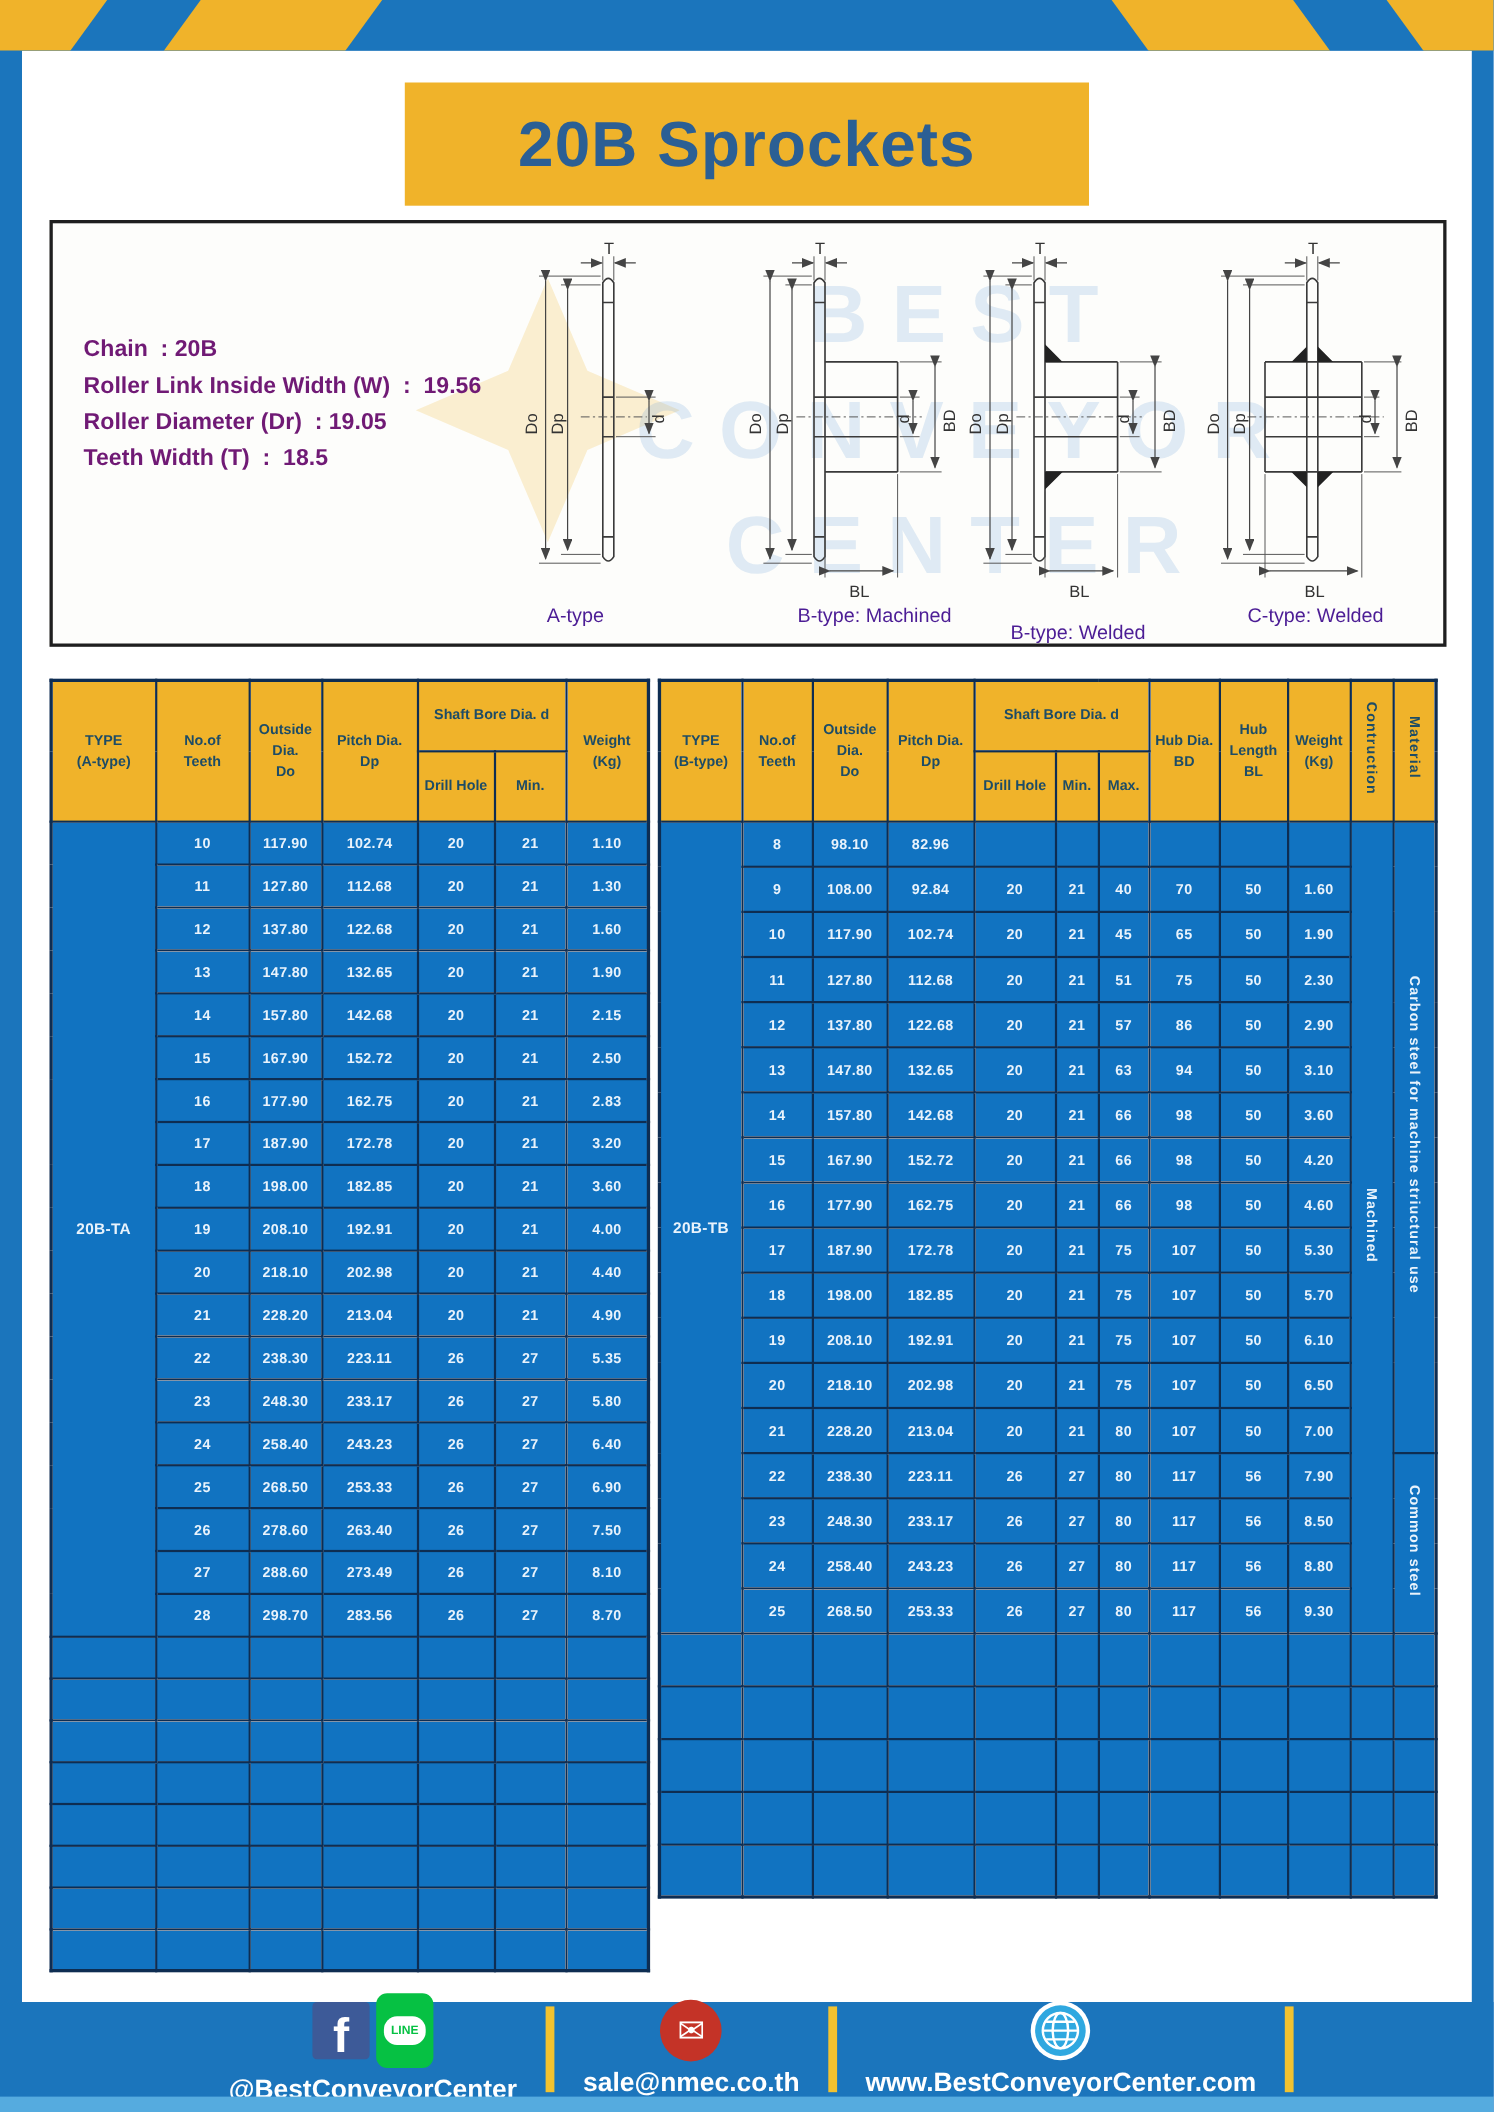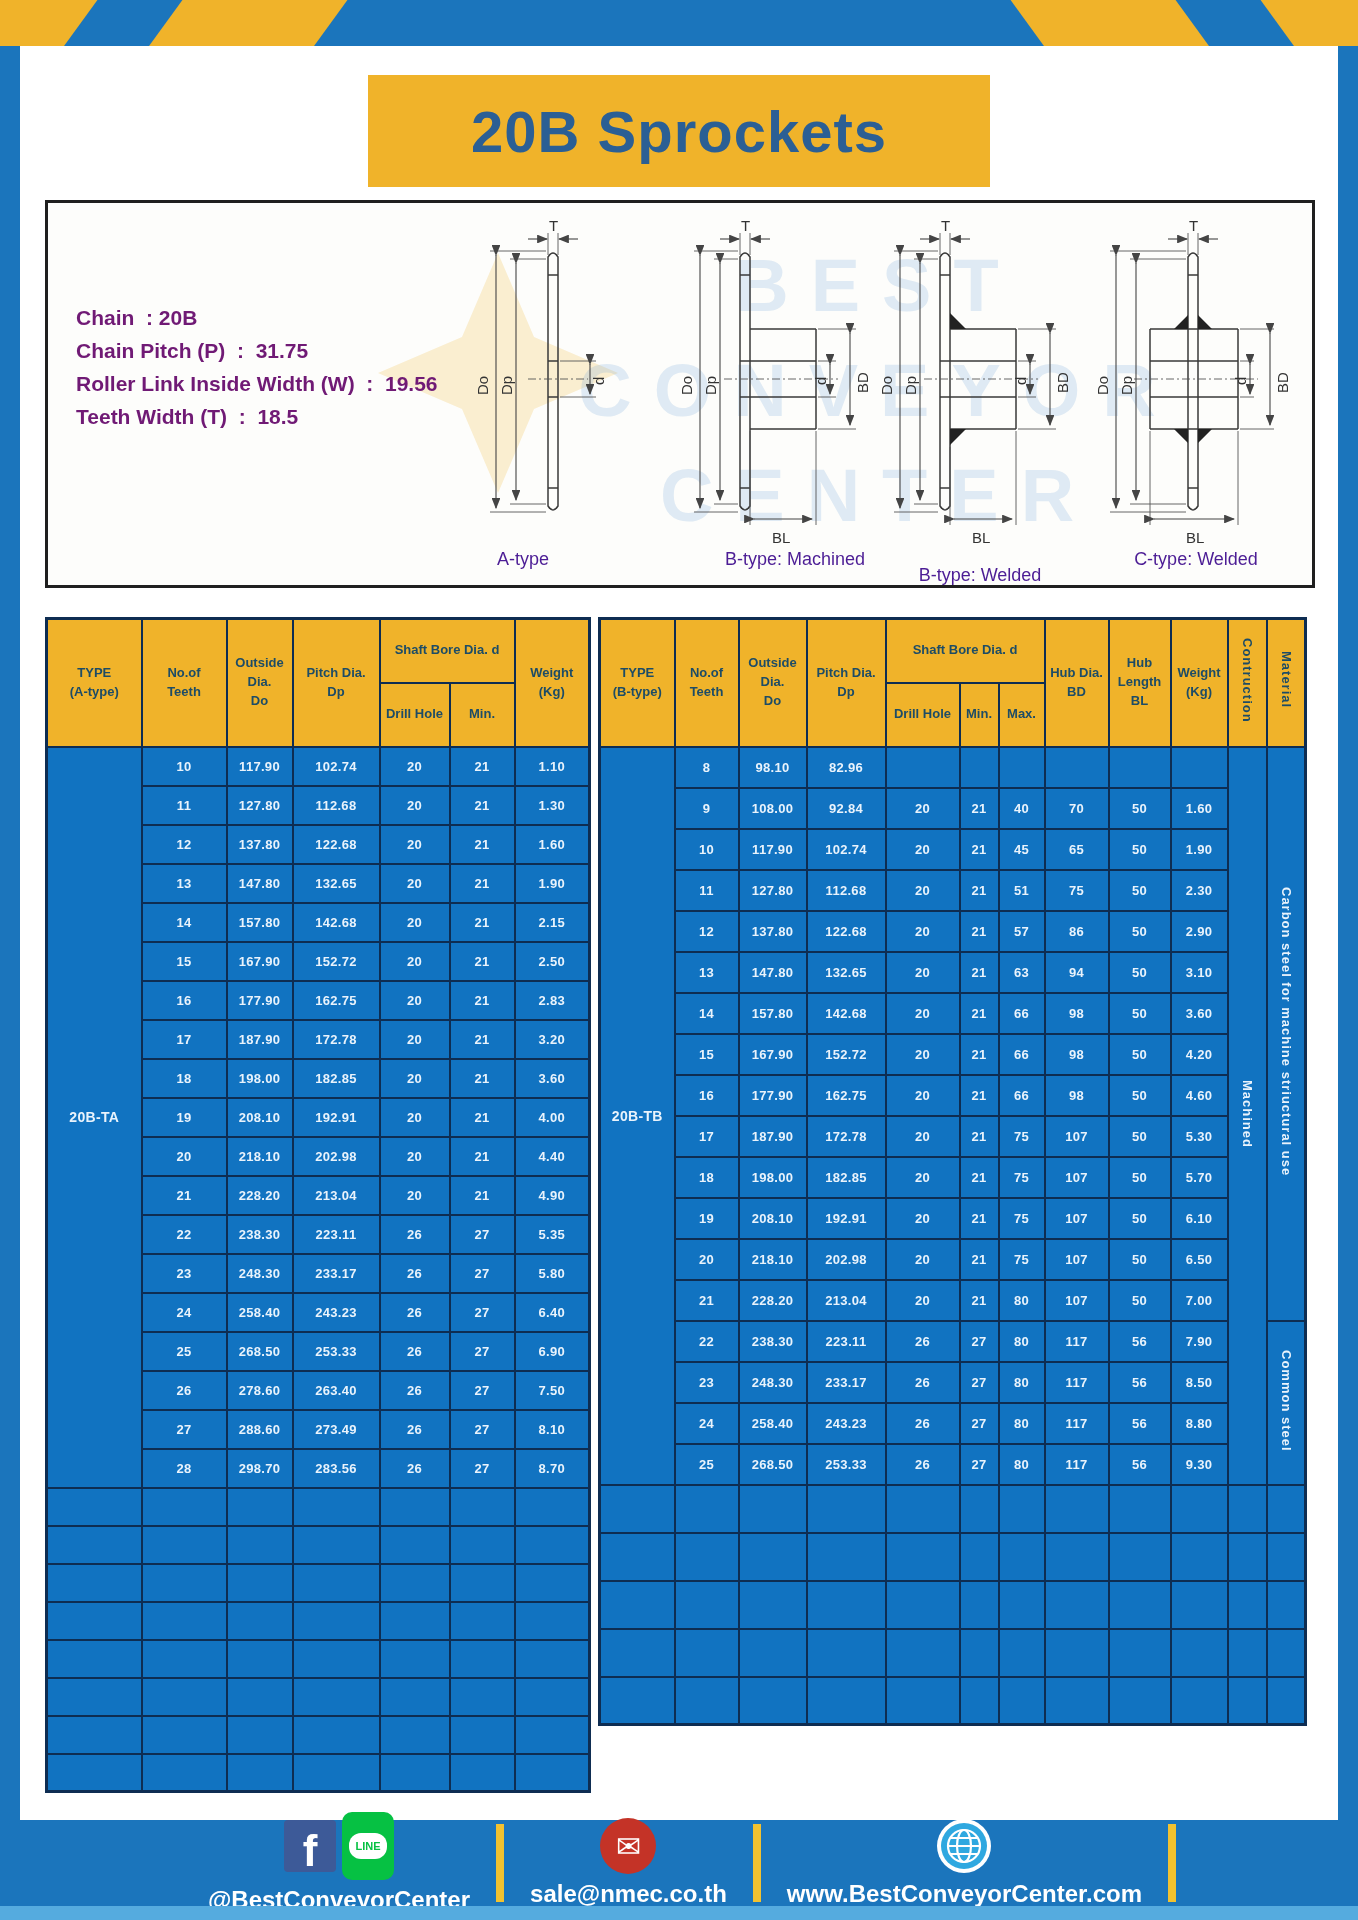--- a/index.html
+++ b/index.html
@@ -94,22 +94,22 @@
   <div class="title-box">
     <h1>20B Sprockets</h1>
   </div>
 
   <div class="panel">
     <div class="wm-shape"></div>
     <div class="watermark">BEST CONVEYOR CENTER</div>
 
     <div class="specs">
       <div class="spec-line">Chain  : 20B</div>
-      <div class="spec-line">Chain Pitch (P)  :  31.75</div>
       <div class="spec-line">Roller Link Inside Width (W)  :  19.56</div>
+      <div class="spec-line">Roller Diameter (Dr)  : 19.05</div>
       <div class="spec-line">Teeth Width (T)  :  18.5</div>
     </div>
 
     <svg class="diagram dg-a" width="170" height="345" viewBox="0 0 170 345">
       <defs>
           <marker id="arA" markerWidth="10" markerHeight="8" refX="9" refY="4" orient="auto">
             <path d="M0,0L10,4L0,8z" fill="#444"></path>
           </marker>
         </defs>
       <path class="geo" d="M80,66 L80,48 Q85,40 90,48 L90,66 M80,66 L90,66 M80,66 L80,279 M90,66 L90,279 M80,279 L90,279 M80,279 L80,297 Q85,305 90,297 L90,279"></path>

